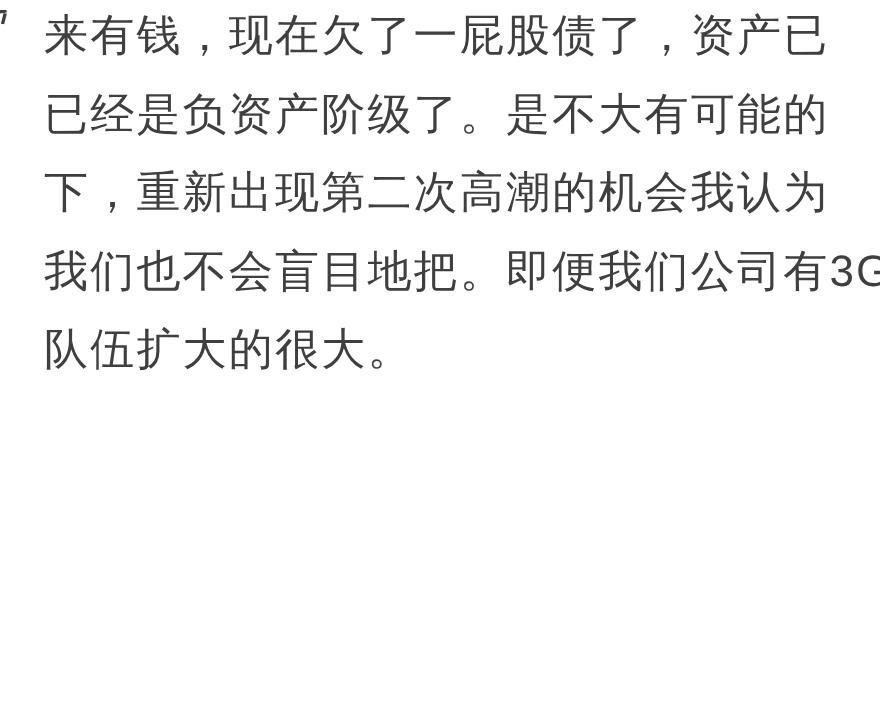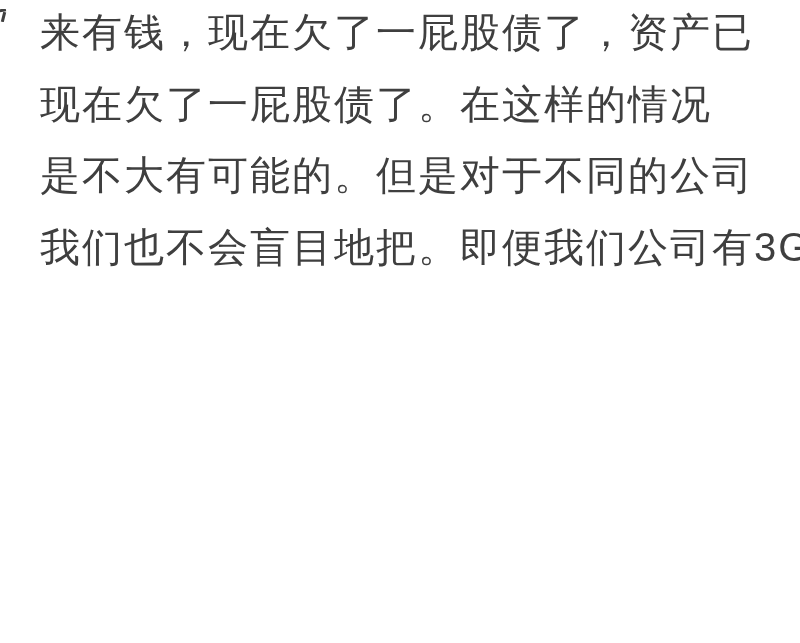--- a/index.html
+++ b/index.html
@@ -57,16 +57,17 @@
     transform: rotate(14deg);
   }
 </style>
 </head>
 <body>
 
 <div class="edge-artifact"></div>
 
 <div class="text-block">
   <div class="text-line">来有钱，现在欠了一屁股债了，资产已</div>
-  <div class="text-line">现在欠了一屁股债了。在这样的情况</div>
-  <div class="text-line">是不大有可能的。但是对于不同的公司</div>
+  <div class="text-line">已经是负资产阶级了。是不大有可能的</div>
+  <div class="text-line">下，重新出现第二次高潮的机会我认为</div>
   <div class="text-line">我们也不会盲目地把。即便我们公司有3G</div>
+  <div class="text-line">队伍扩大的很大。</div>
 </div>
 
 </body></html>

